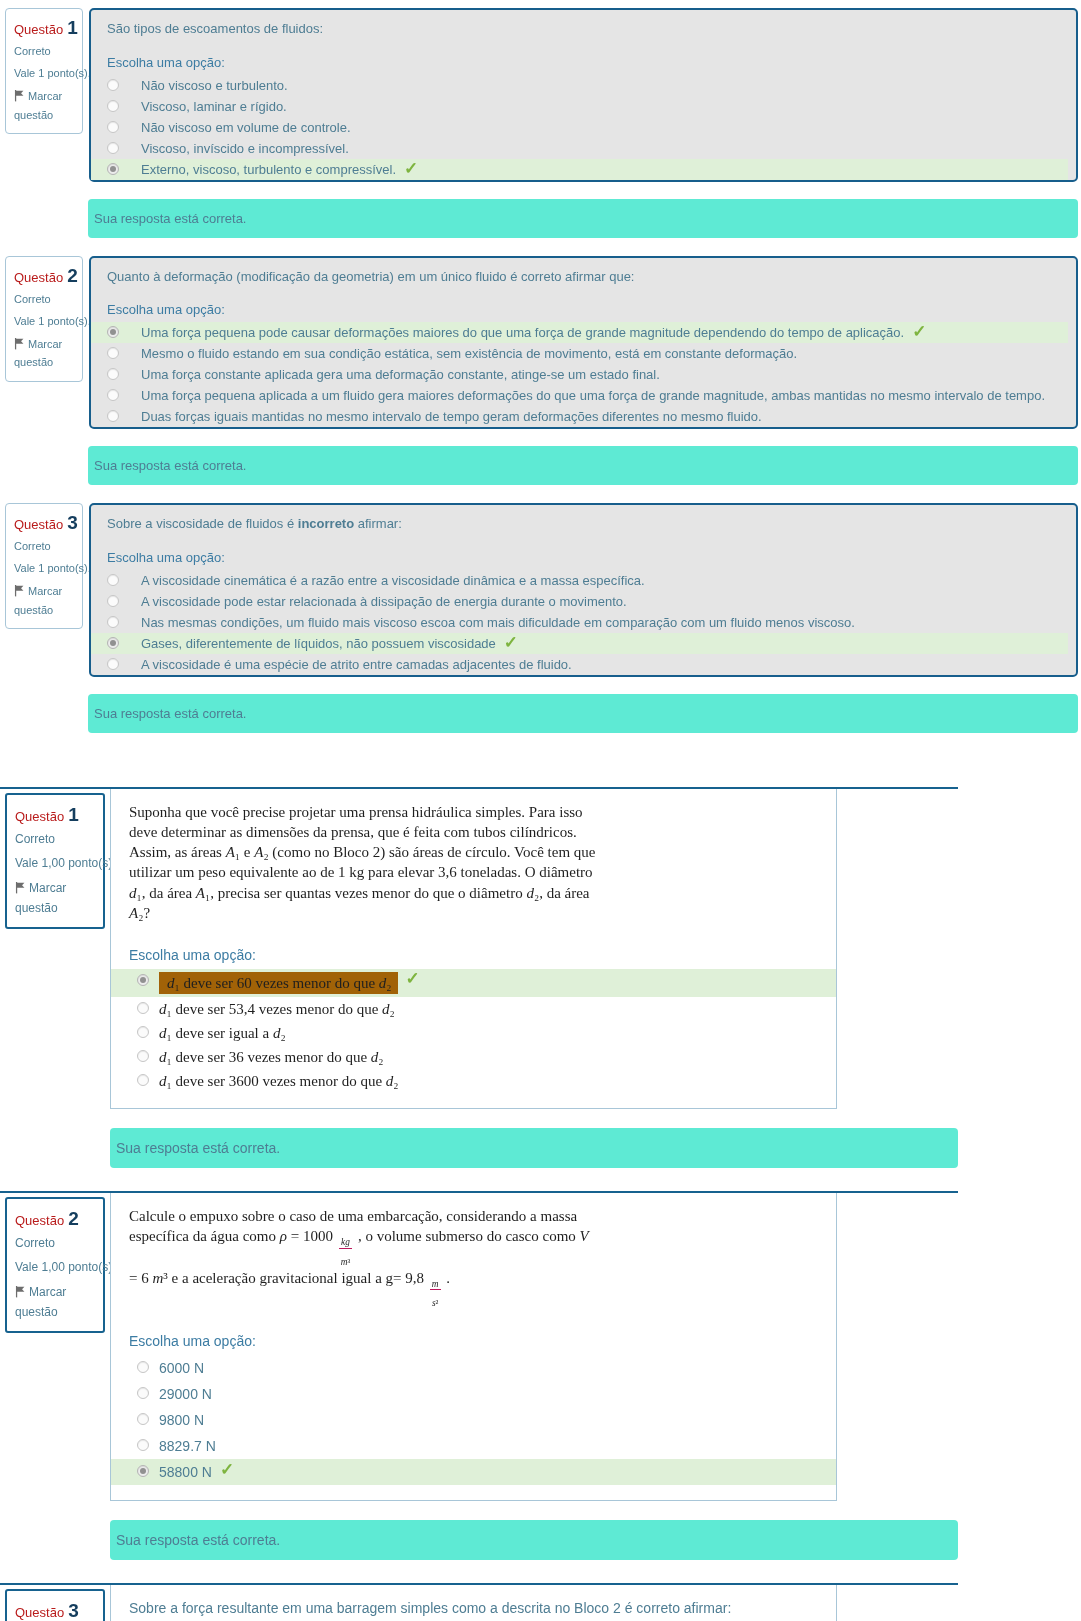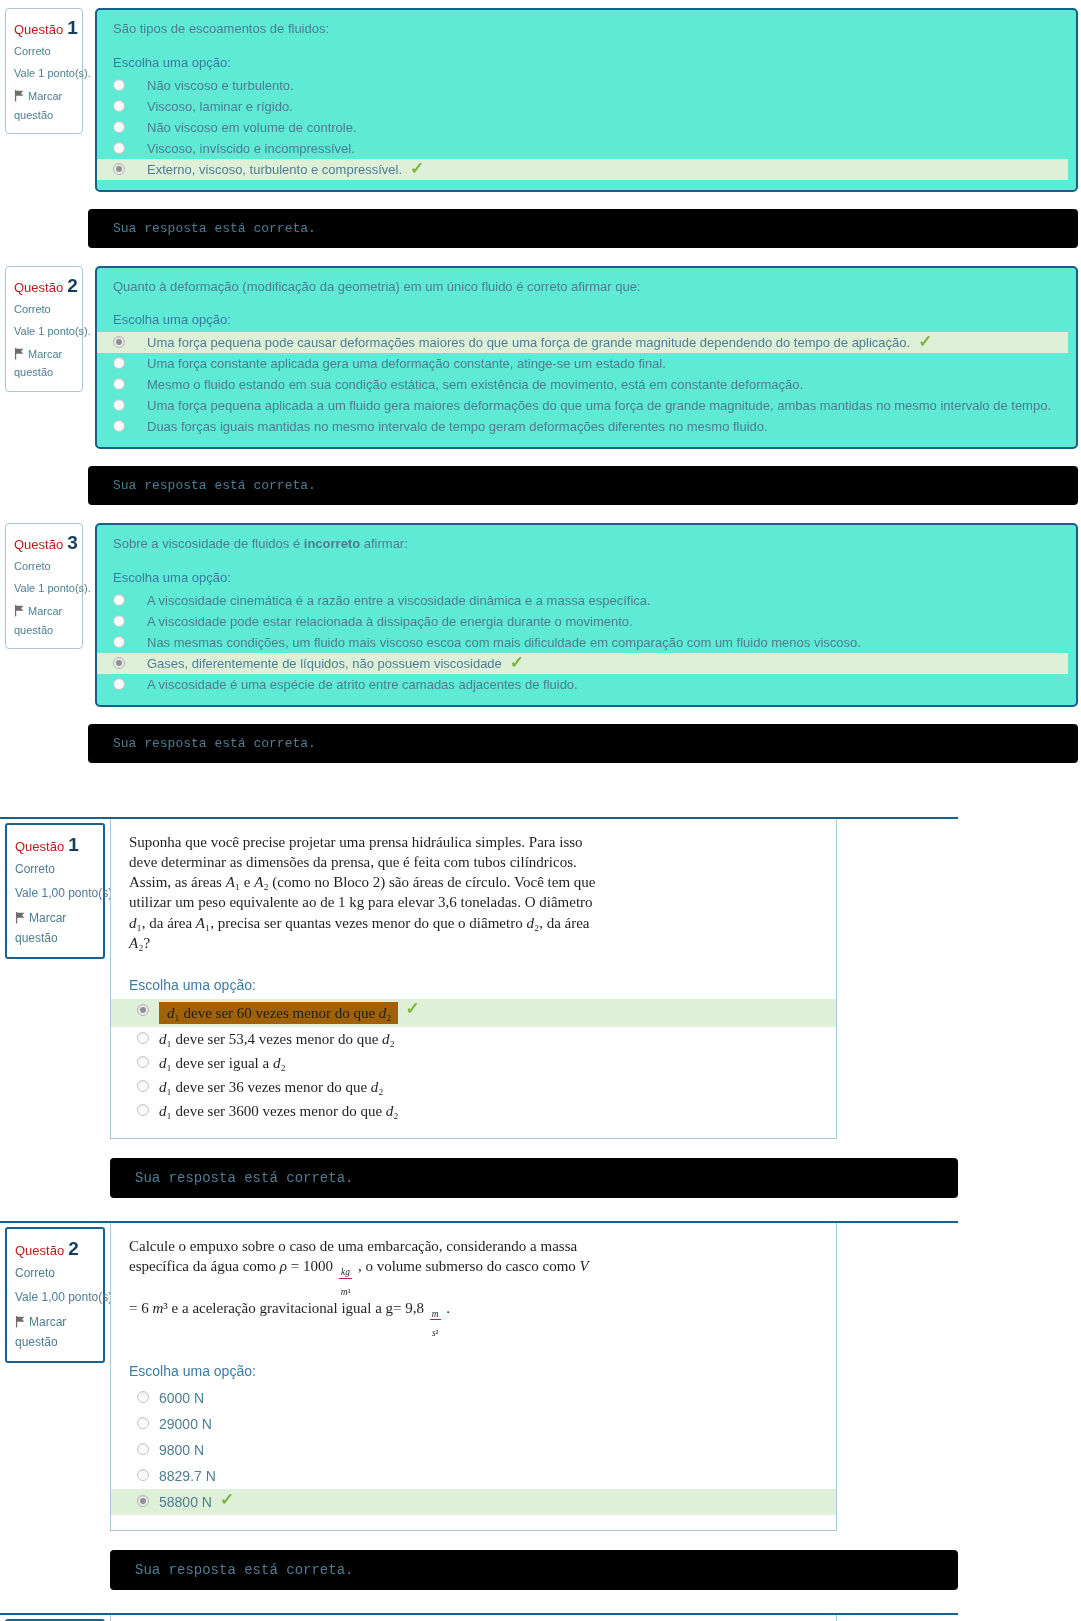--- a/index.html
+++ b/index.html
@@ -25,30 +25,30 @@
   .opt.selected { background:#dff0d8; }
   .radio { flex:none; width:12px; height:12px; border-radius:50%;
            border:1px solid #c6c6c6; background:#fbfbfb; margin:1px 22px 0 0;
            box-shadow:inset 0 1px 1px rgba(0,0,0,.08); position:relative; }
   .opt.selected .radio { background:#ececec; border-color:#b4b4b4; }
   .opt.selected .radio::after { content:""; position:absolute; left:2px; top:2px; right:2px; bottom:2px;
            border-radius:50%; background:#919191; }
   .lbl { flex:0 1 auto; }
   .check { color:#7eb43f; font-weight:bold; font-size:17px; line-height:14px; margin-left:8px; }
 
-  .feedback { background:#000000; border-radius:4px; padding:12px 25px; font-size:13px;font-family:Liberation Mono, monospace; }
+  .feedback { background:#5eead4; border-radius:4px; padding:12px 6px; font-size:13px; }
 
   
   .sec1 .qwrap { margin-bottom:18px; }
   .sec1 .qwrap:first-child { margin-top:8px; }
   .sec1 .qrow { margin:0 3px 0 5px; }
   .sec1 .info { width:78px; border:1px solid #a8c6d8; border-radius:4px;
                 padding:8px 6px 10px 8px; background:#fff; }
-  .sec1 .content { flex:1; margin-left:12px; border:2px solid #175e8c; border-radius:5px;
-                   background:#5eead4; padding:9px 16px 10px; }
+  .sec1 .content { flex:1; margin-left:6px; border:2px solid #175e8c; border-radius:5px;
+                   background:#e5e5e5; padding:9px 16px 0; }
   .sec1 .options { margin:0 -8px 0 -16px; }
   .sec1 .feedback { margin:17px 3px 0 88px; }
 
   
   .sec2 { margin-top:54px; }
   .sec2 .qwrap { width:958px; }
   .sec2 .qrow { border-top:2px solid #17628f; width:958px; }
   .sec2 .info { width:100px; margin:4px 0 0 5px; border:2px solid #17628f; border-radius:3px;
                 padding:9px 7px 10px 8px; background:#fff; }
   .sec2 .info .qword { font-size:13px; }
@@ -150,25 +150,25 @@
         <div class="prompt">Quanto à deformação (modificação da geometria) em um único fluido é correto afirmar que:</div>
         <div class="choose">Escolha uma opção:</div>
         <div class="options">
               <div class="opt selected">
                 <span class="radio"></span>
                 <span class="lbl">Uma força pequena pode causar deformações maiores do que uma força de grande magnitude dependendo do tempo de aplicação.</span>
                 <span class="check">✓</span>
               </div>
               <div class="opt">
                 <span class="radio"></span>
+                <span class="lbl">Mesmo o fluido estando em sua condição estática, sem existência de movimento, está em constante deformação.</span>
+              </div>
+              <div class="opt">
+                <span class="radio"></span>
                 <span class="lbl">Uma força constante aplicada gera uma deformação constante, atinge-se um estado final.</span>
-              </div>
-              <div class="opt">
-                <span class="radio"></span>
-                <span class="lbl">Mesmo o fluido estando em sua condição estática, sem existência de movimento, está em constante deformação.</span>
               </div>
               <div class="opt">
                 <span class="radio"></span>
                 <span class="lbl">Uma força pequena aplicada a um fluido gera maiores deformações do que uma força de grande magnitude, ambas mantidas no mesmo intervalo de tempo.</span>
               </div>
               <div class="opt">
                 <span class="radio"></span>
                 <span class="lbl">Duas forças iguais mantidas no mesmo intervalo de tempo geram deformações diferentes no mesmo fluido.</span>
               </div>
             </div>

